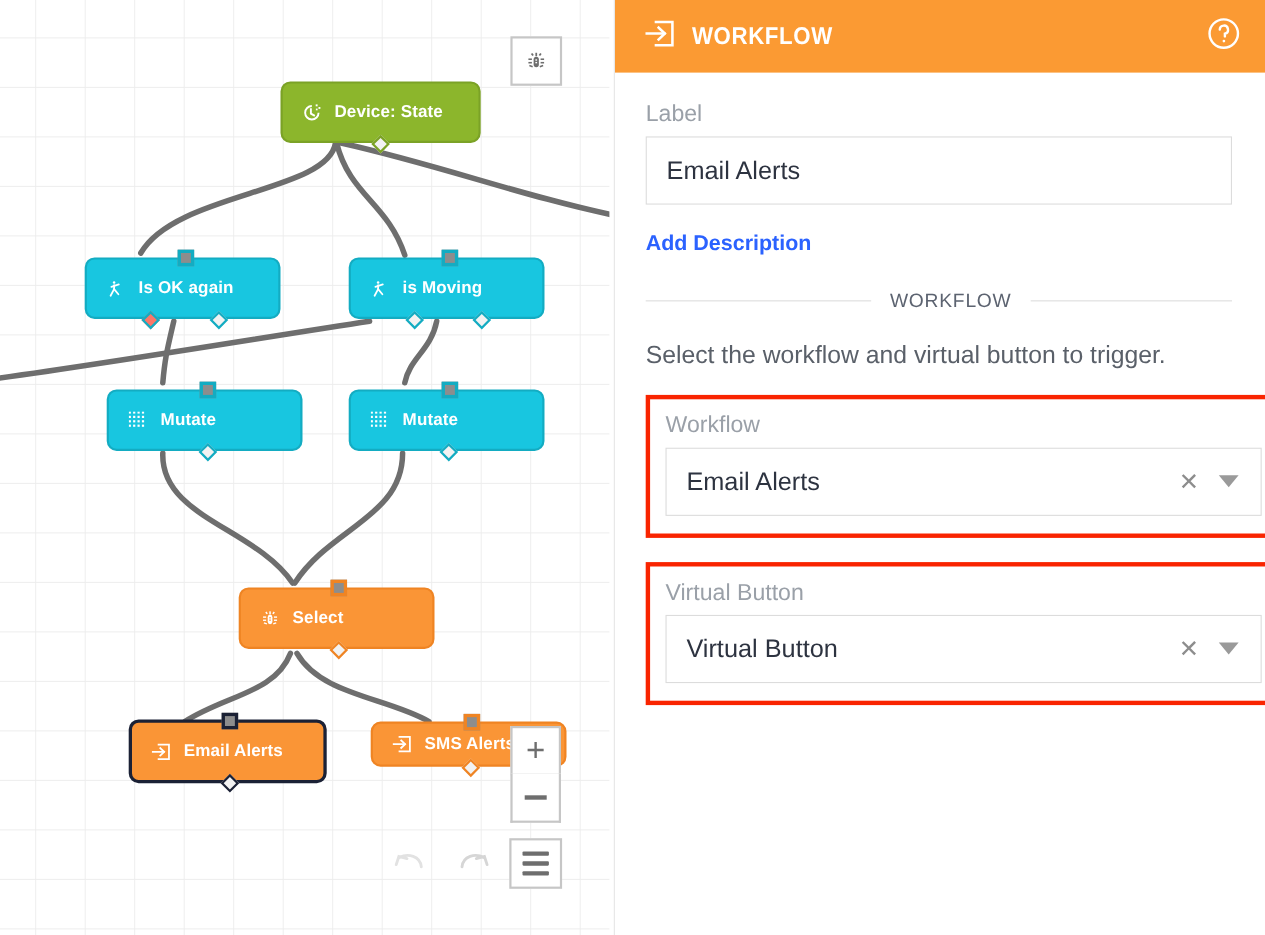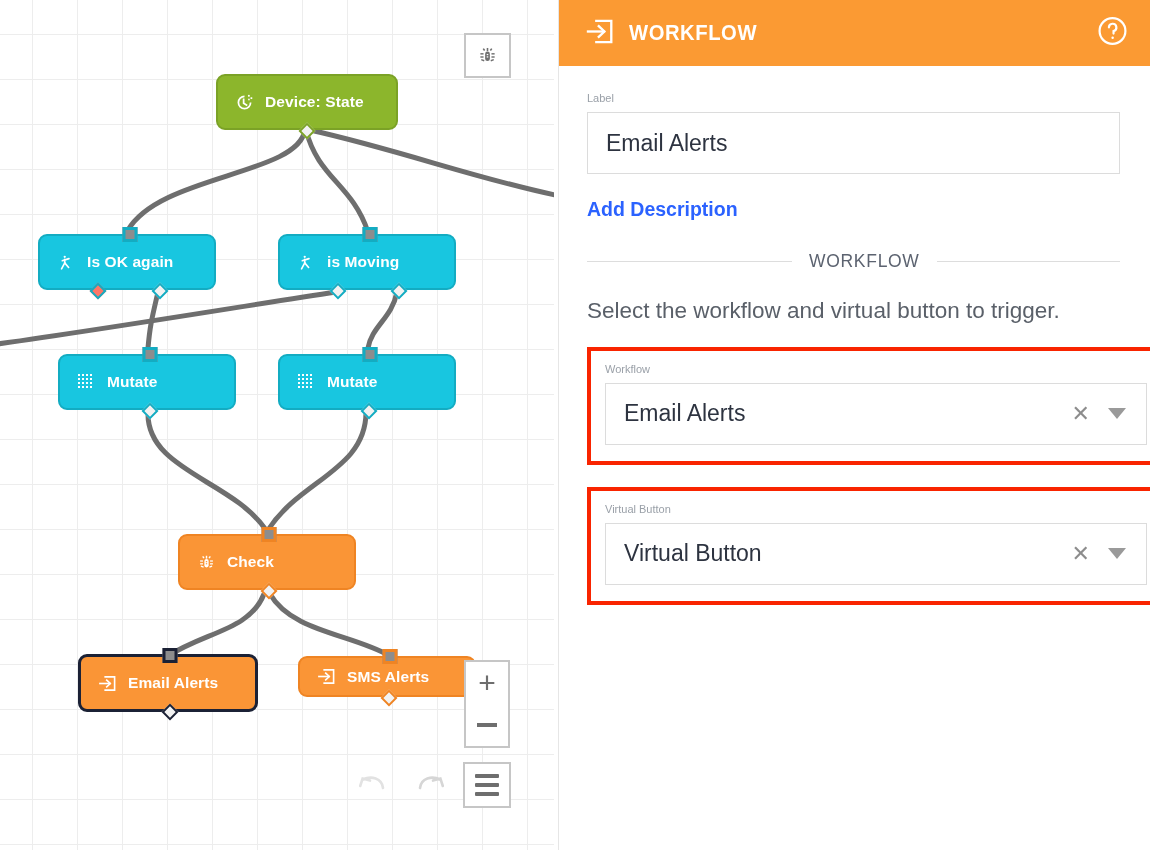--- a/index.html
+++ b/index.html
@@ -29,20 +29,21 @@
     position: absolute;
     border-radius: 9px;
     display: flex;
     align-items: center;
     color: #ffffff;
     font-weight: bold;
     font-size: 15.5px;
     letter-spacing: 0.1px;
     padding-left: 16px;
     z-index: 5;
+    margin-left: 39px;
   }
   .node .nicon {
     width: 20px; height: 20px;
     margin-right: 11px;
     display: inline-flex; align-items: center; justify-content: center;
     flex: 0 0 auto;
   }
   .node .nicon svg { display: block; }
 
   .node.green  { background: #8cb62c; border: 2px solid #7ba226; }
@@ -111,21 +112,21 @@
     transform: scaleX(0.92); transform-origin: left center;
   }
   #panel-header .help { position: absolute; right: 22px; top: 50%; transform: translateY(-50%); }
 
   #panel-body { padding: 26px 30px 0 28px; }
 
   .desc {
     color: #4a5366; font-size: 22.5px; line-height: 1.38;
     margin-bottom: 26px;
   }
-  .fieldlabel { color: #9aa0a8; font-size: 11px; margin-bottom: 8px; }
+  .fieldlabel { color: #9aa0a8; font-size: 21px; margin-bottom: 8px; }
   .textinput {
     width: 100%; height: 62px;
     border: 1px solid #dcdcdc; background: #fff;
     display: flex; align-items: center;
     padding: 0 18px;
     font-size: 23px; color: #2d3340;
   }
   .linkbtn {
     color: #2b62ff; font-size: 19.5px; font-weight: bold;
     margin-top: 24px; display: inline-block; cursor: pointer;
@@ -334,21 +335,21 @@
               <rect x="17" y="9" width="4" height="1.8"></rect>
             <rect x="3" y="13" width="4" height="1.8"></rect>
               <rect x="17" y="13" width="4" height="1.8"></rect>
             <rect x="4" y="17" width="4" height="1.8" transform="rotate(20 6 17.9)"></rect>
             <rect x="16" y="17" width="4" height="1.8" transform="rotate(-20 18 17.9)"></rect>
             <rect x="11" y="10" width="2" height="1.6" fill="#fa9536"></rect>
             <rect x="11" y="13" width="2" height="1.6" fill="#fa9536"></rect>
           </g>
         </svg>
       </span>
-      <span>Check</span>
+      <span>Select</span>
     </div>
 
     <div class="node orange selected" style="left:78px; top:654px; width:180px; height:58px; z-index:8;">
       <span class="port-in" style="left:89px;"></span>
       <span class="port-out sel" style="left:89px;"></span>
       <span class="nicon">
         <svg width="19" height="17" viewBox="0 0 24 22" fill="none" stroke="#ffffff" stroke-width="2.1" stroke-linecap="square">
           <path d="M9 2.4H21.2V19.6H9"></path>
           <path d="M2.2 11h13"></path>
           <path d="M11 6.6 L15.6 11 L11 15.4"></path>

